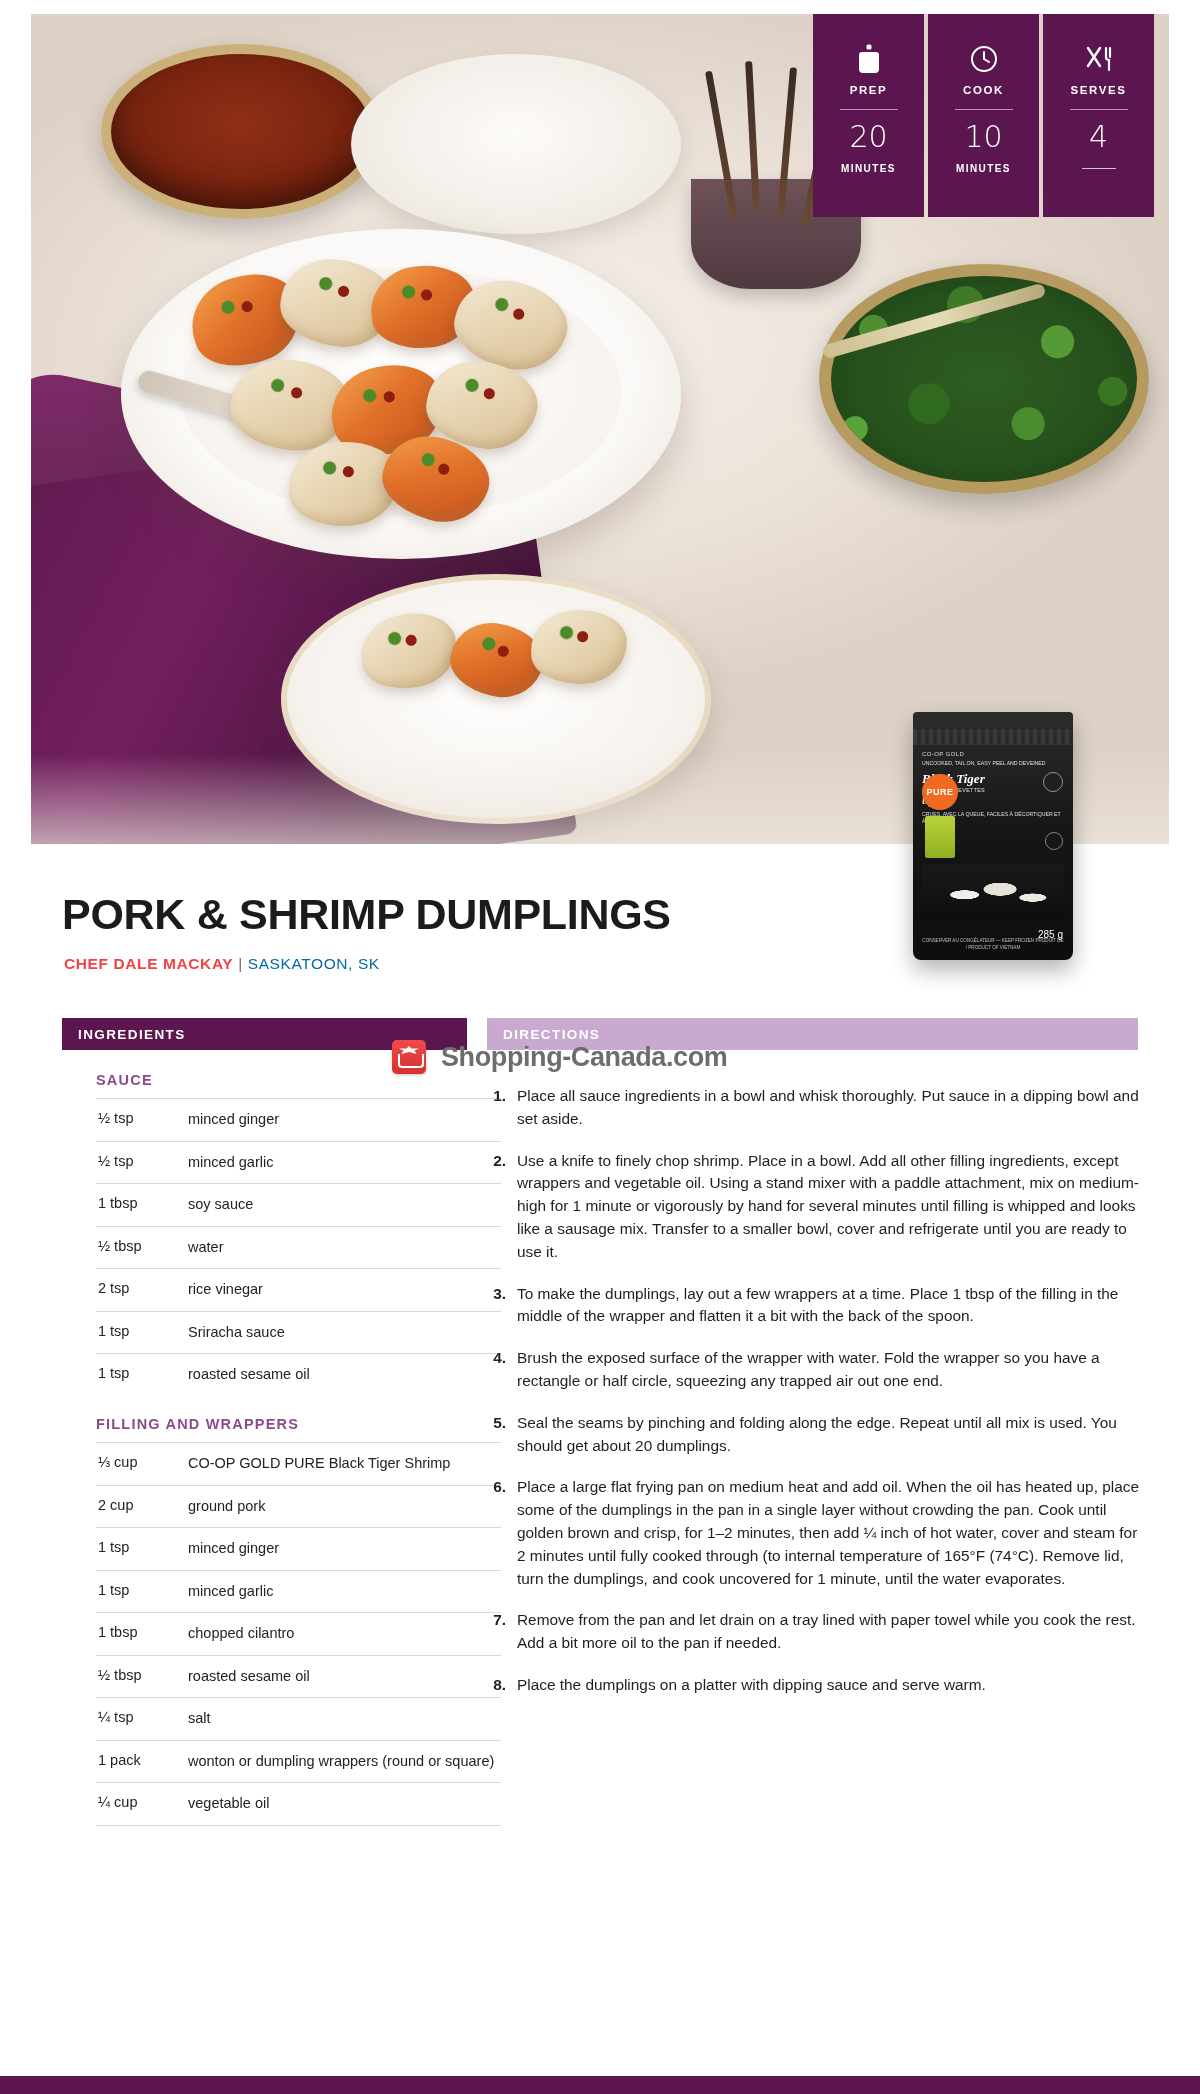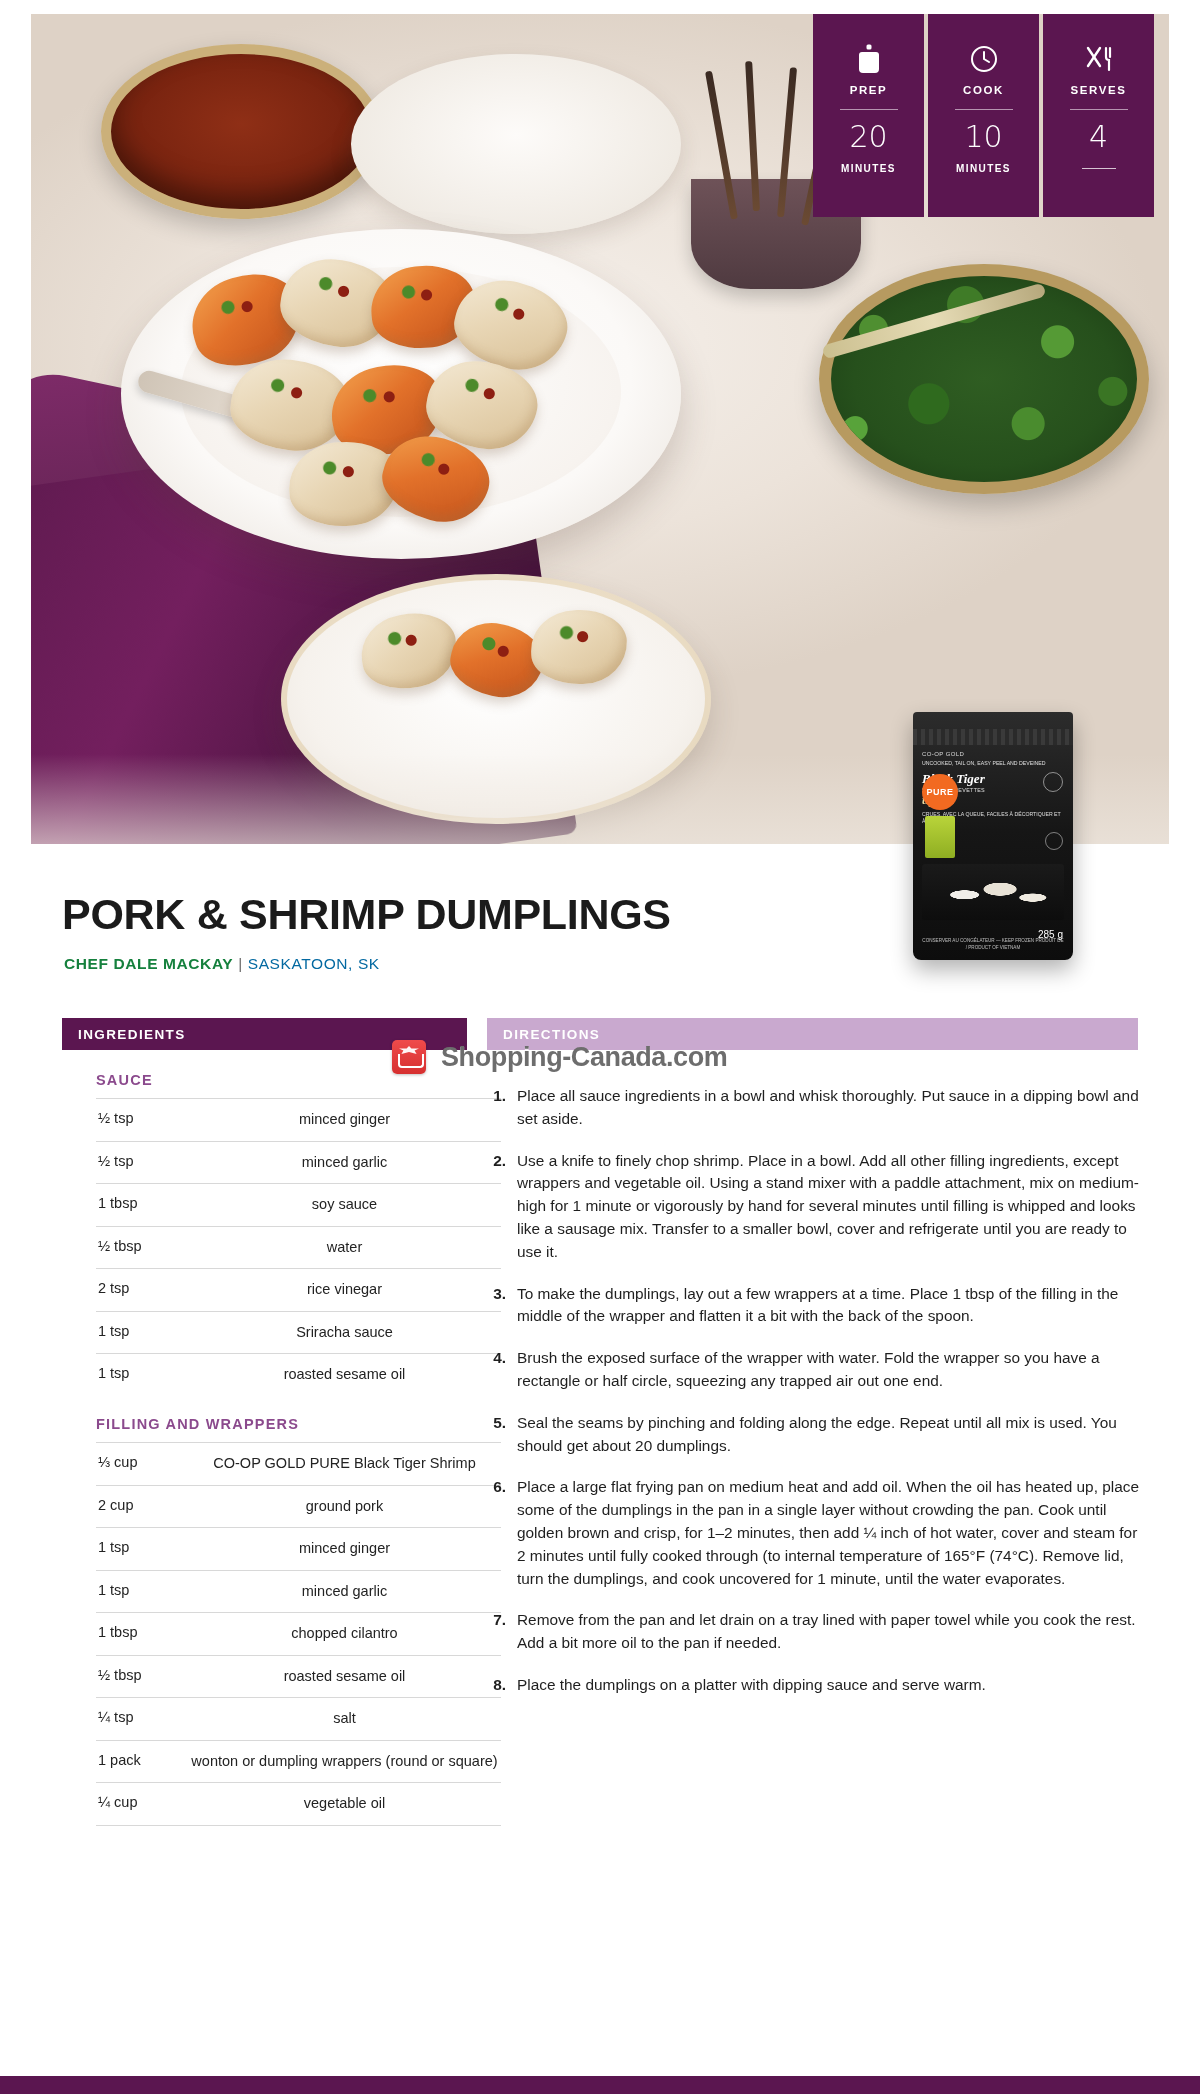--- a/index.html
+++ b/index.html
@@ -256,21 +256,21 @@
   .title {
     position: absolute; left: 62px; top: 890px;
     font-size: 43px; font-weight: bold; letter-spacing: -0.3px;
     color: #1b1b1b;
     font-family: "Liberation Sans", sans-serif;
   }
   .byline {
     position: absolute; left: 64px; top: 955px;
     font-size: 15.5px; letter-spacing: .6px;
   }
-  .byline .chef { color: #15803d; font-weight: bold; }
+  .byline .chef { color: #ef4444; font-weight: bold; }
   .byline .sep { color: #6b6b6b; }
   .byline .city { color: #0369a1; }
 
   
   .hdr-ingredients {
     position: absolute; left: 62px; top: 1018px;
     width: 405px; height: 32px;
     background: #5b1650;
     color: #fff;
     font-size: 13.5px; font-weight: bold; letter-spacing: 1.4px;
@@ -332,21 +332,21 @@
   }
   .ing-row {
     display: flex;
     border-top: 1px solid #d8d8d8;
     padding: 11px 0 11px 0;
     font-size: 14.5px;
     color: #232323;
   }
   .ing-row:last-child { border-bottom: 1px solid #d8d8d8; }
   .ing-qty { width: 92px; flex: none; padding-left: 2px; }
-  .ing-name { flex: 1; line-height: 1.35; text-align: center; }
+  .ing-name { flex: 1; line-height: 1.35; }
 
   
   .dir-col {
     position: absolute; left: 487px; top: 1085px;
     width: 655px;
   }
   .dir-item {
     display: flex;
     margin-bottom: 19px;
     font-size: 15.4px;

